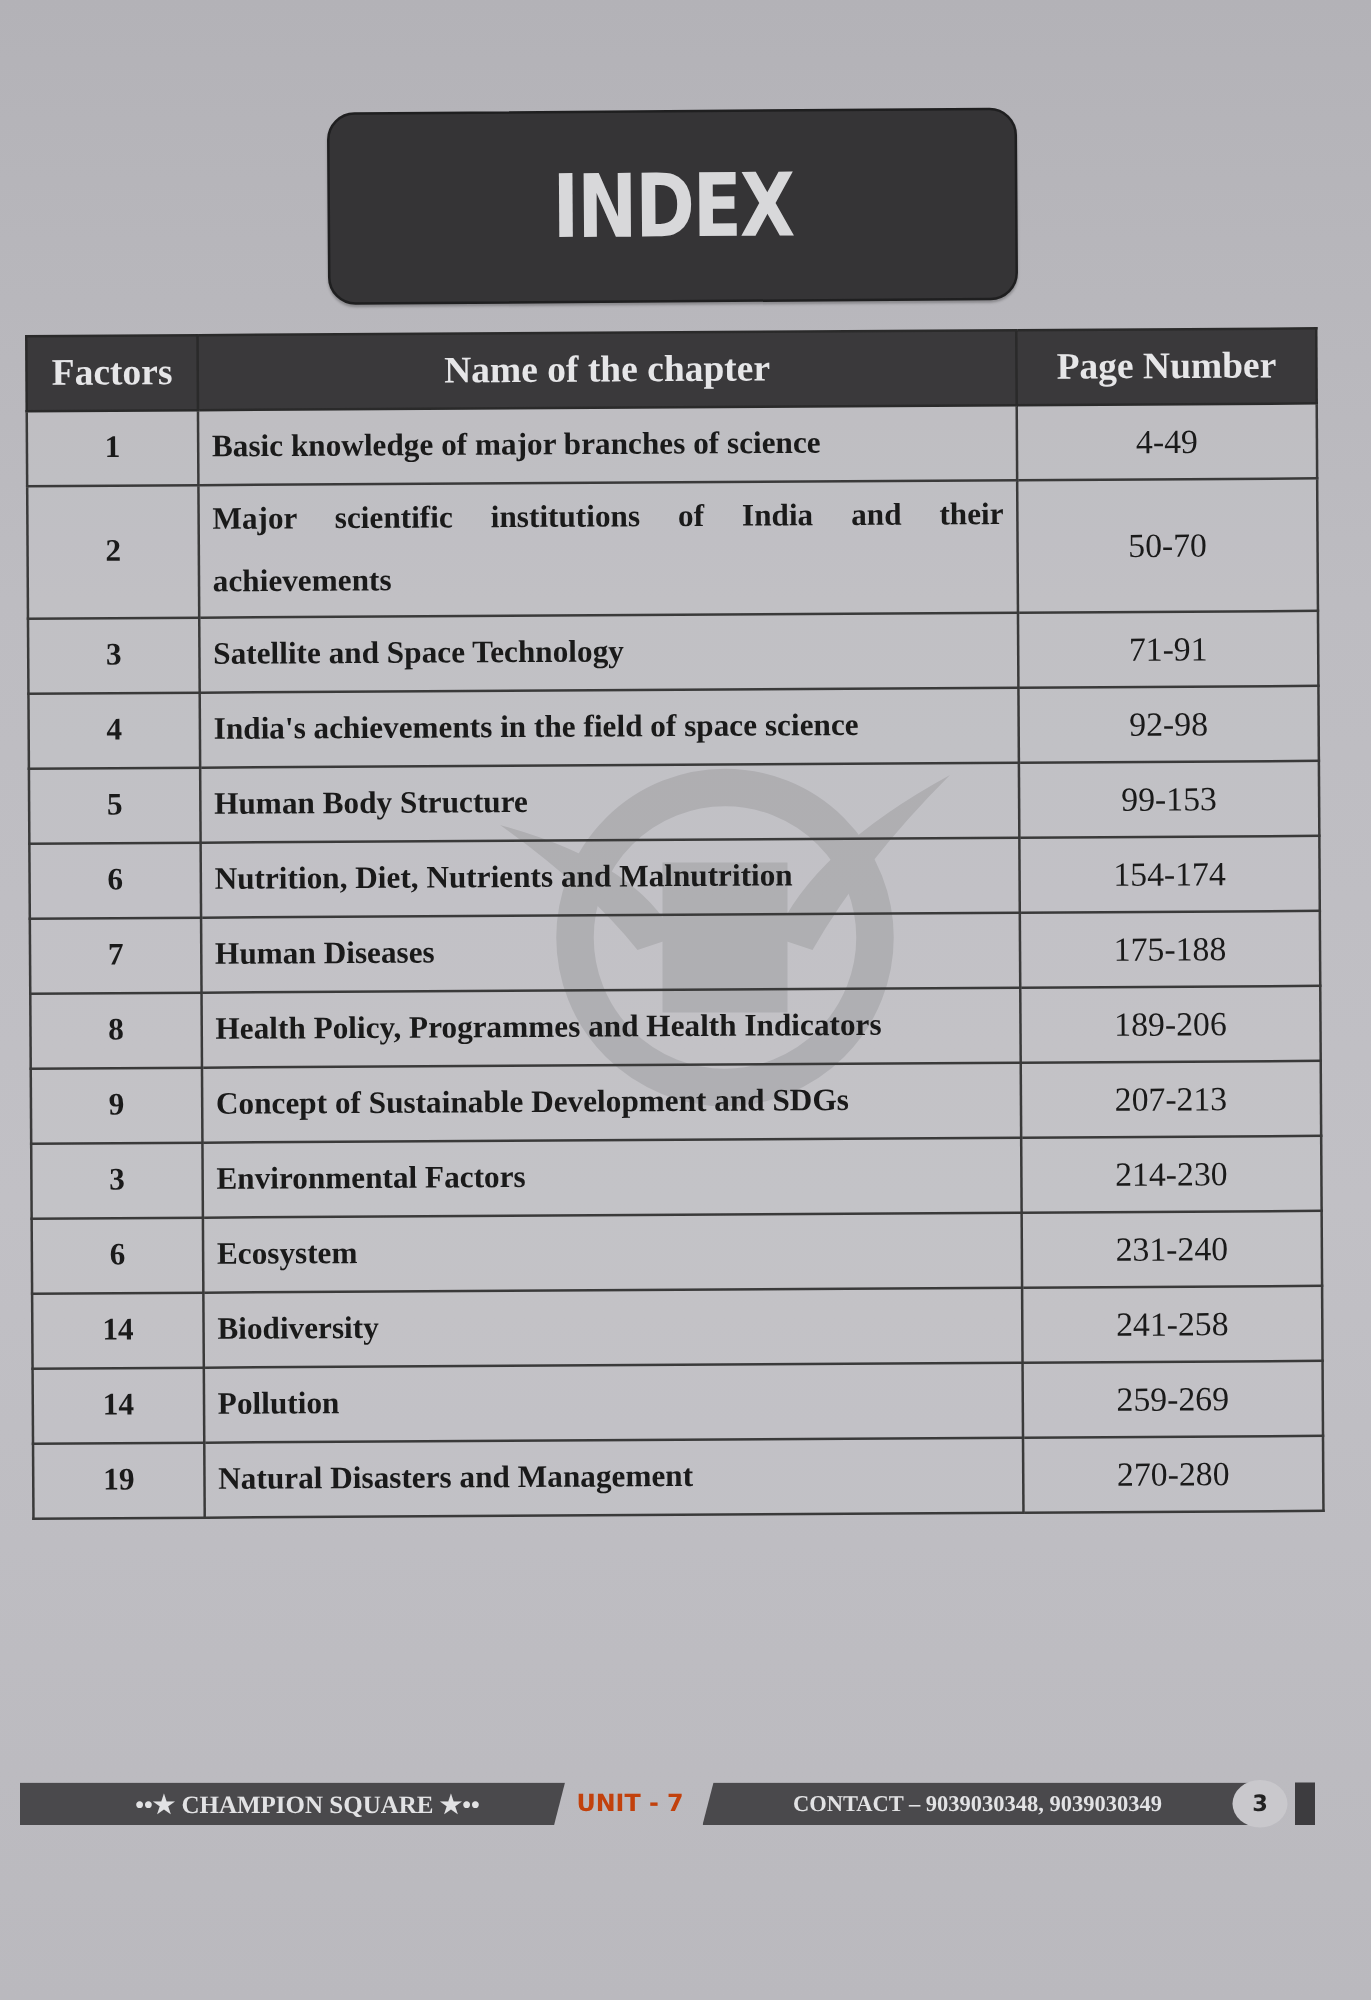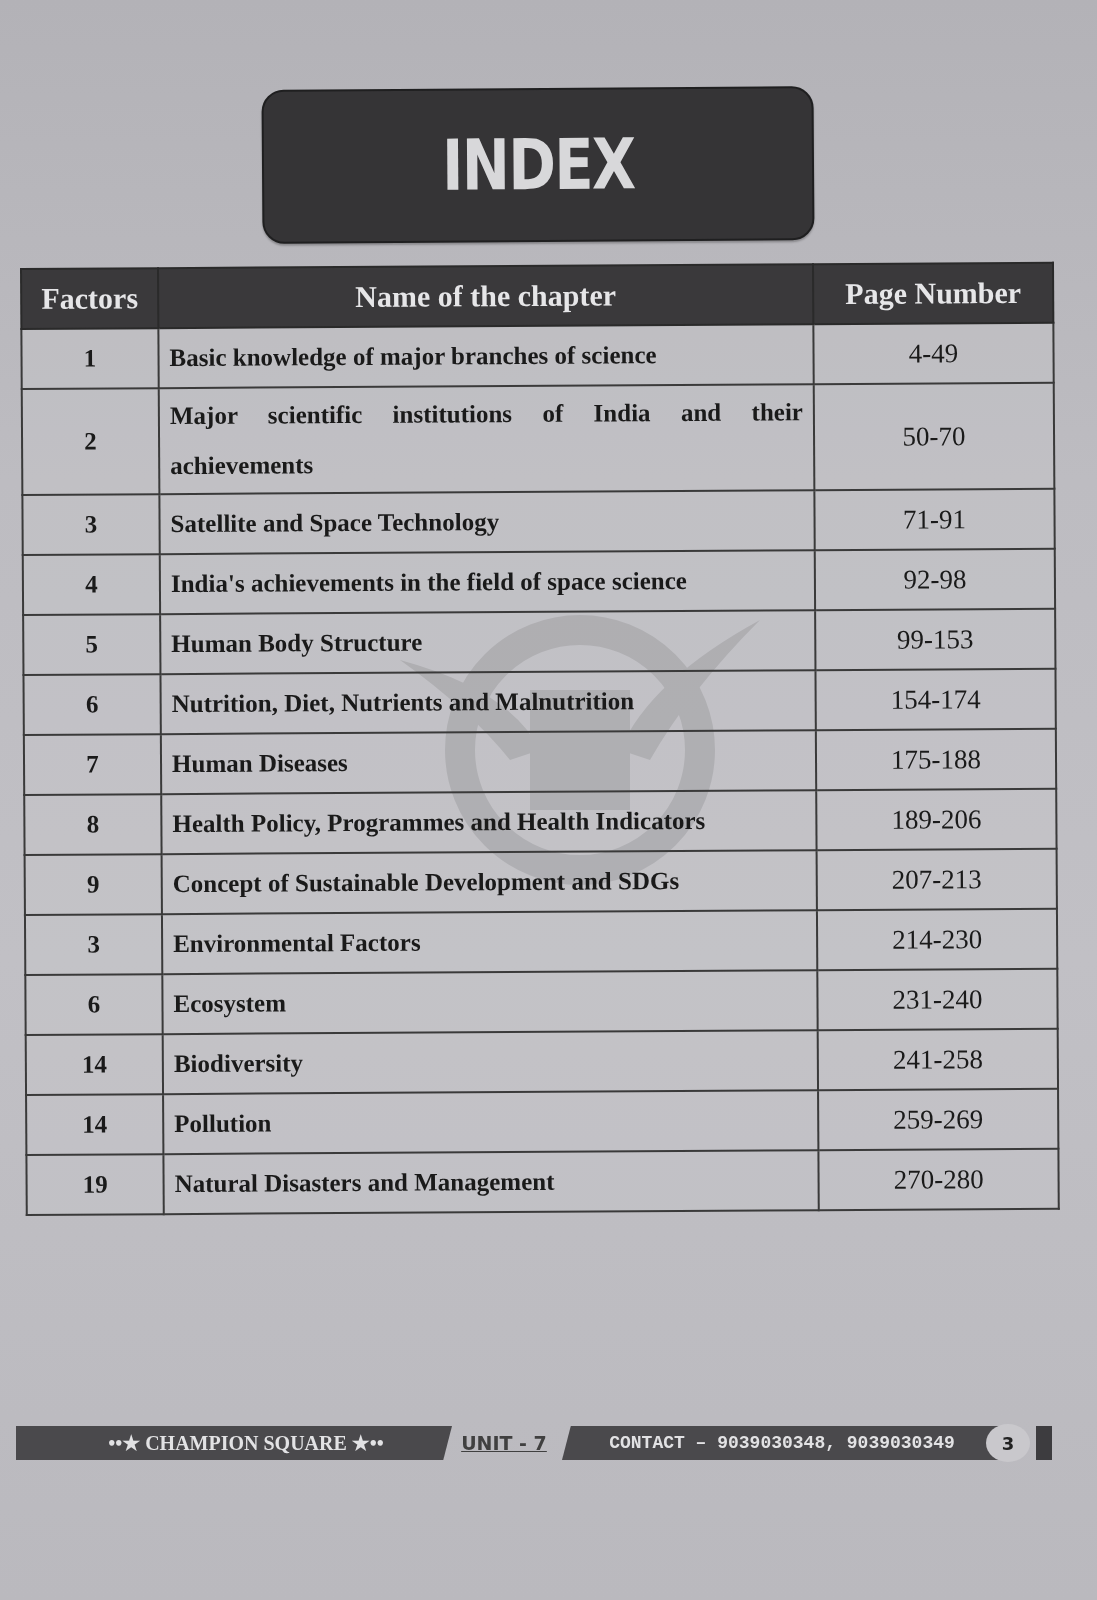--- a/index.html
+++ b/index.html
@@ -39,27 +39,27 @@
   table.index td.num { text-align: center; width: 115px; }
   table.index td.name { text-align: justify; line-height: 50px; }
   table.index td.pages { text-align: center; width: 218px; font-weight: normal; font-size: 27px; }
   .footer { position: absolute; left: 16px; top: 1424px; width: 1060px; height: 40px; }
   .f-left {
     position: absolute; left: 0; top: 2px; width: 412px; height: 34px; background: #4a494c;
     color: #e2e2e4; font-size: 20px; font-weight: bold; display: flex; align-items: center;
     justify-content: center; clip-path: polygon(0 0, 100% 0, 98% 100%, 0 100%); padding-left: 24px;
   }
   .f-unit {
-    position: absolute; left: 438px; top: 2px; width: 100px; height: 34px; color: #404040;
+    position: absolute; left: 438px; top: 2px; width: 100px; height: 34px; color: #c2410c;
     font-family: "DejaVu Sans", sans-serif; font-weight: bold; font-size: 19px;
-    display: flex; align-items: center; justify-content: center; text-decoration: underline;
+    display: flex; align-items: center; justify-content: center;
   }
   .f-contact {
     position: absolute; left: 546px; top: 2px; width: 440px; height: 34px; background: #4a494c;
-    color: #e2e2e4; font-family: Liberation Mono, monospace; font-weight: bold; font-size: 18px;
+    color: #e2e2e4; font-family: Liberation Serif, serif; font-weight: bold; font-size: 18px;
     display: flex; align-items: center; justify-content: center;
     clip-path: polygon(2% 0, 100% 0, 100% 100%, 0 100%);
   }
   .f-page {
     position: absolute; left: 970px; top: 0; width: 44px; height: 38px; border-radius: 50%;
     background: #c9c8cc; color: #222; font-family: "DejaVu Sans", sans-serif; font-weight: bold;
     font-size: 18px; display: flex; align-items: center; justify-content: center;
   }
   .f-end { position: absolute; left: 1020px; top: 2px; width: 16px; height: 34px; background: #3d3c3f; }
 </style>

